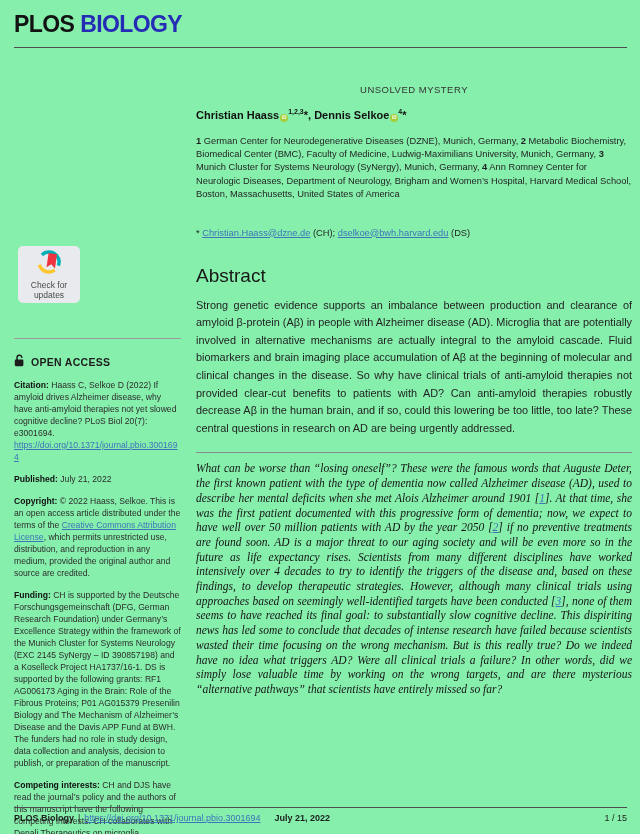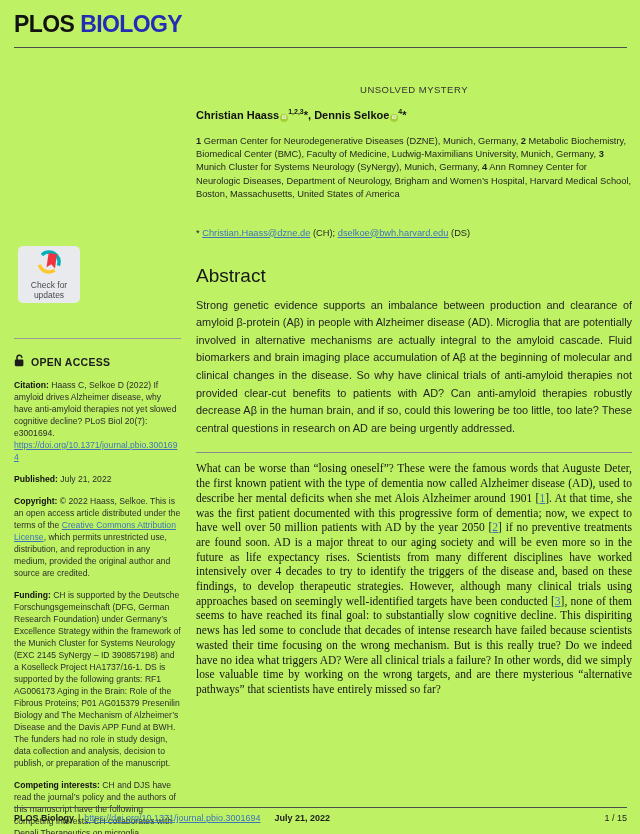--- a/index.html
+++ b/index.html
@@ -1,17 +1,17 @@
 <!DOCTYPE html>
 <html style="--plos-blue: #242bb5; --link-blue: #3e74ba; --orcid-green: #a6ce39; --crossmark-teal: #00b0b9; --crossmark-yellow: #ffc72c; --crossmark-red: #ef3340;"><head>
 <meta charset="utf-8">
 <style>
   html,body { margin:0; padding:0; background:#ffffff; }
   .page {
-    position:relative; width:640px; height:834px; background:#bef264;
+    position:relative; width:640px; height:834px; background:#86efac;
     font-family:"Liberation Sans", sans-serif; color:#1f1f1f; overflow:hidden;
   }
   
   .logo { position:absolute; left:14px; top:11px; font-size:23px; font-weight:700; letter-spacing:-0.6px; color:#121212; }
   .logo-journal { color:var(--plos-blue,#242bb5); margin-left:6px; }
   .header-rule { position:absolute; left:14px; right:13px; top:47px; border-top:1.6px solid #4d4d4d; }
 
   
   .sidebar { position:absolute; left:14px; top:246px; width:167px; }
   .crossmark-badge { width:62px; height:57px; margin-left:4px; background:#e8eaed; border-radius:5px;
@@ -33,21 +33,21 @@
   .orcid { display:inline-block; width:8px; height:8px; border-radius:50%; background:var(--orcid-green,#a6ce39);
     color:#fff; font-size:4.5px; line-height:8px; text-align:center; font-weight:700; margin-left:1px; cursor:pointer; }
   .affiliations { margin:13px 0 0 0; font-size:9.3px; line-height:13.4px; color:#1f1f1f; }
   .correspondence { margin:26px 0 0 0; font-size:9.3px; color:#1f1f1f; }
   .link { color:var(--link-blue,#3e74ba); text-decoration:underline; cursor:pointer; }
   .abstract-heading { margin:27px 0 0 0; font-size:19px; font-weight:400; color:#171717; }
   .abstract-text { margin:10px 0 0 0; font-size:10.9px; line-height:17.6px; color:#1f1f1f; text-align:justify; }
   .abstract-rule { margin-top:15px; border-top:1.5px solid #8a8a8a; }
   .intro-heading { margin:32px 0 0 0; font-size:14.5px; font-weight:700; color:#101010; }
   .intro-text { margin:8px 0 0 0; font-family:"Liberation Serif", serif; font-size:11.5px; line-height:14.7px;
-    text-align:justify; color:#141414; }
+    text-align:justify; color:#141414;font-style:italic; }
   .ref-link { color:var(--link-blue,#3e74ba); text-decoration:underline; cursor:pointer; }
 
   
   .footer-rule { position:absolute; left:14px; right:13px; top:807px; border-top:1.6px solid #4d4d4d; }
   .footer-row { position:absolute; left:14px; right:13px; top:813px; font-size:9px; color:#1e1e1e;
     display:flex; align-items:baseline; }
   .footer-journal { font-weight:700; }
   .footer-sep { margin:0 4px; }
   .footer-date { font-weight:700; margin-left:14px; }
   .footer-spacer { flex:1; }

